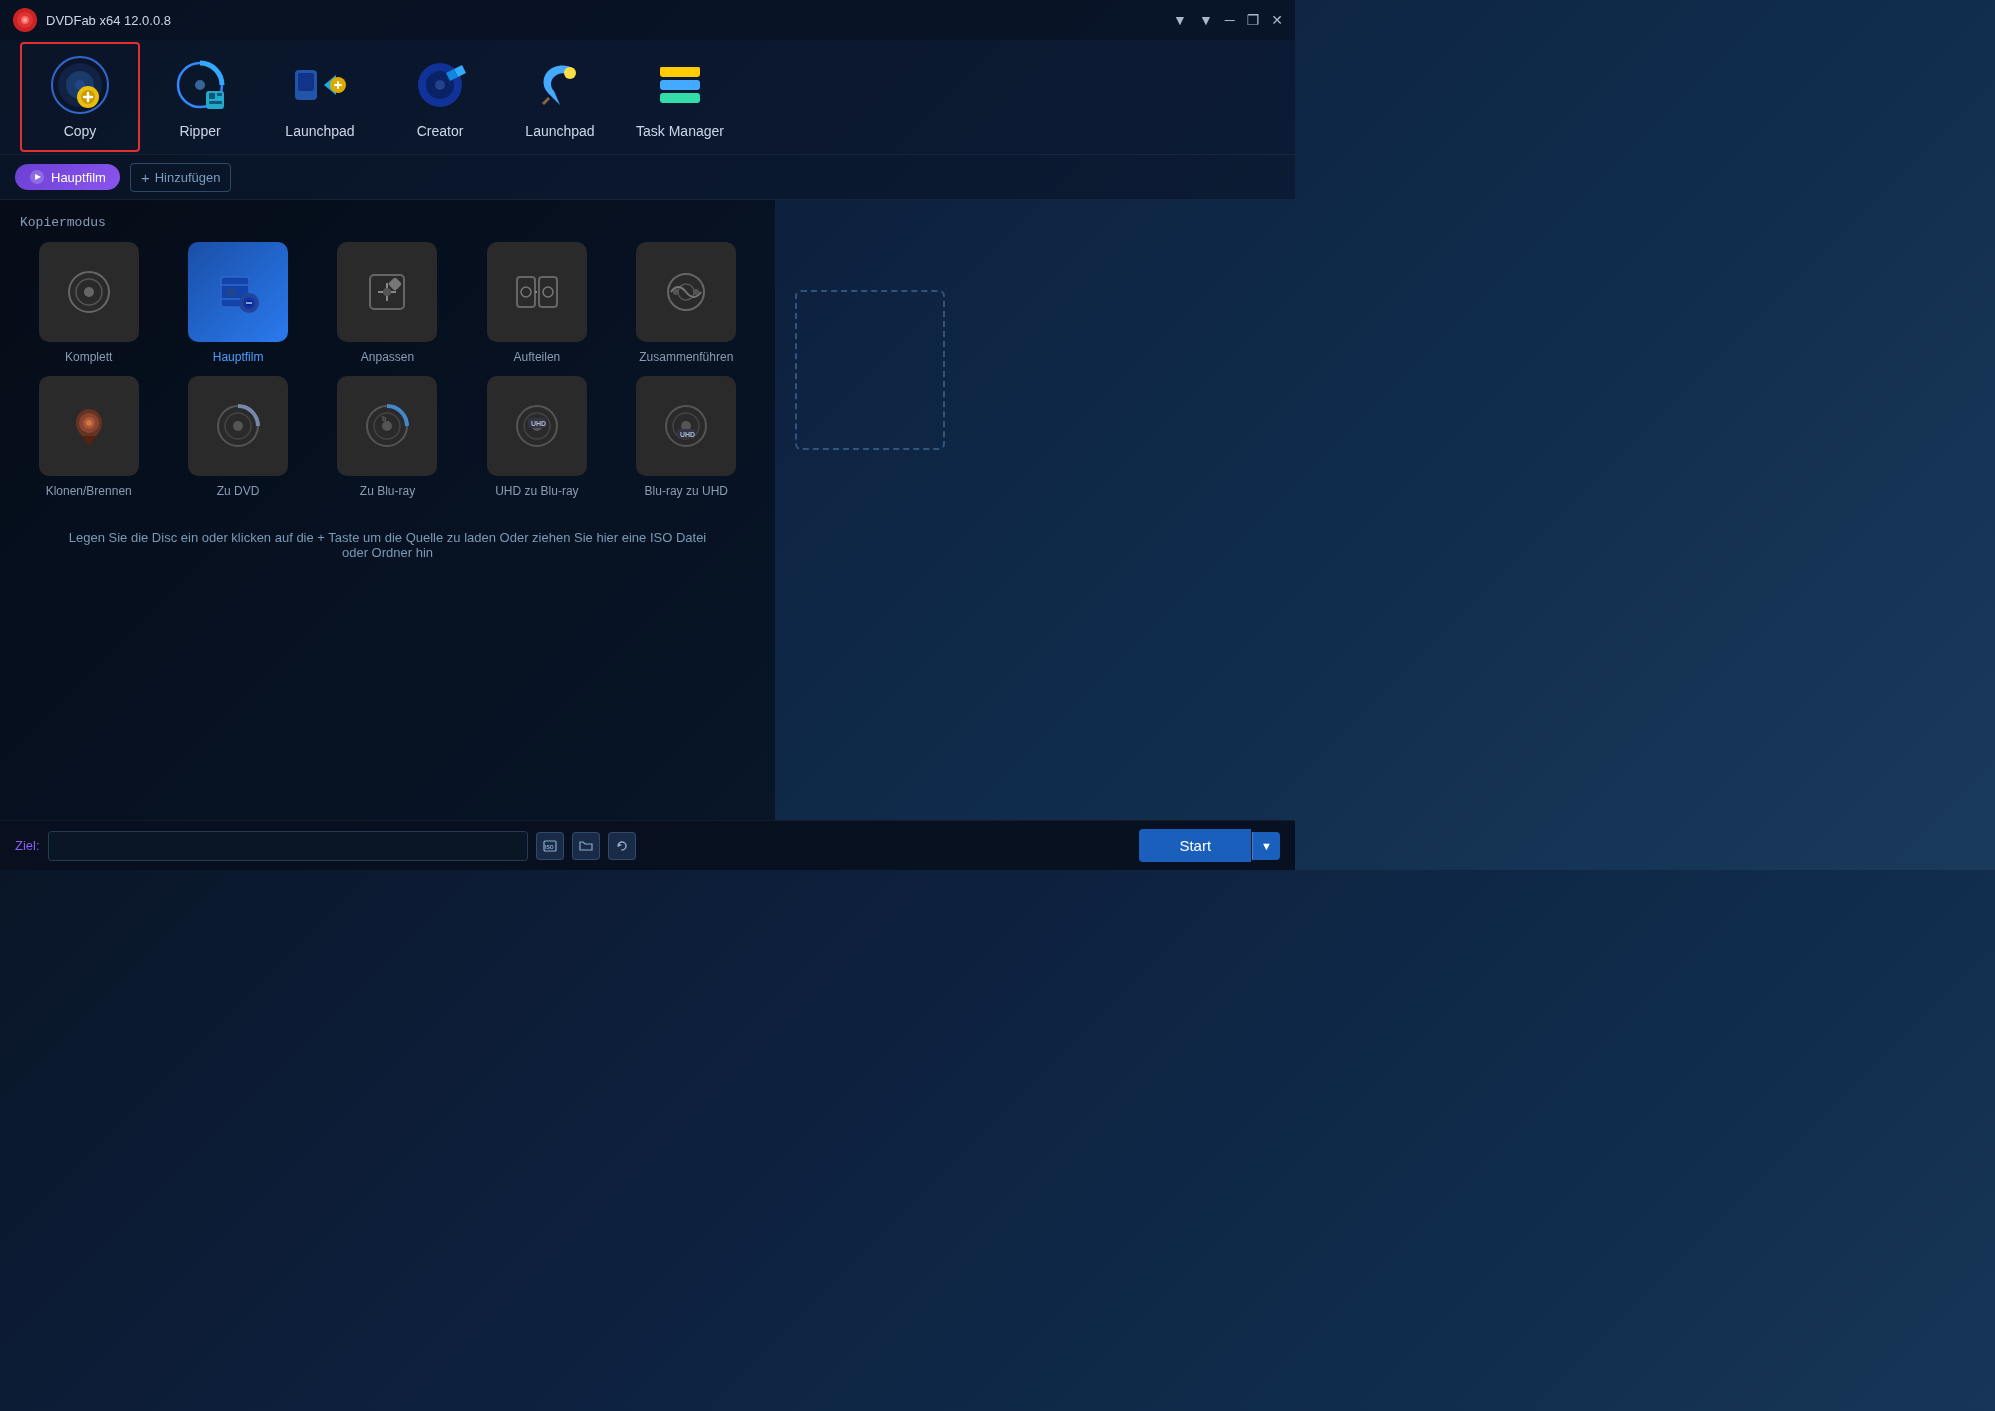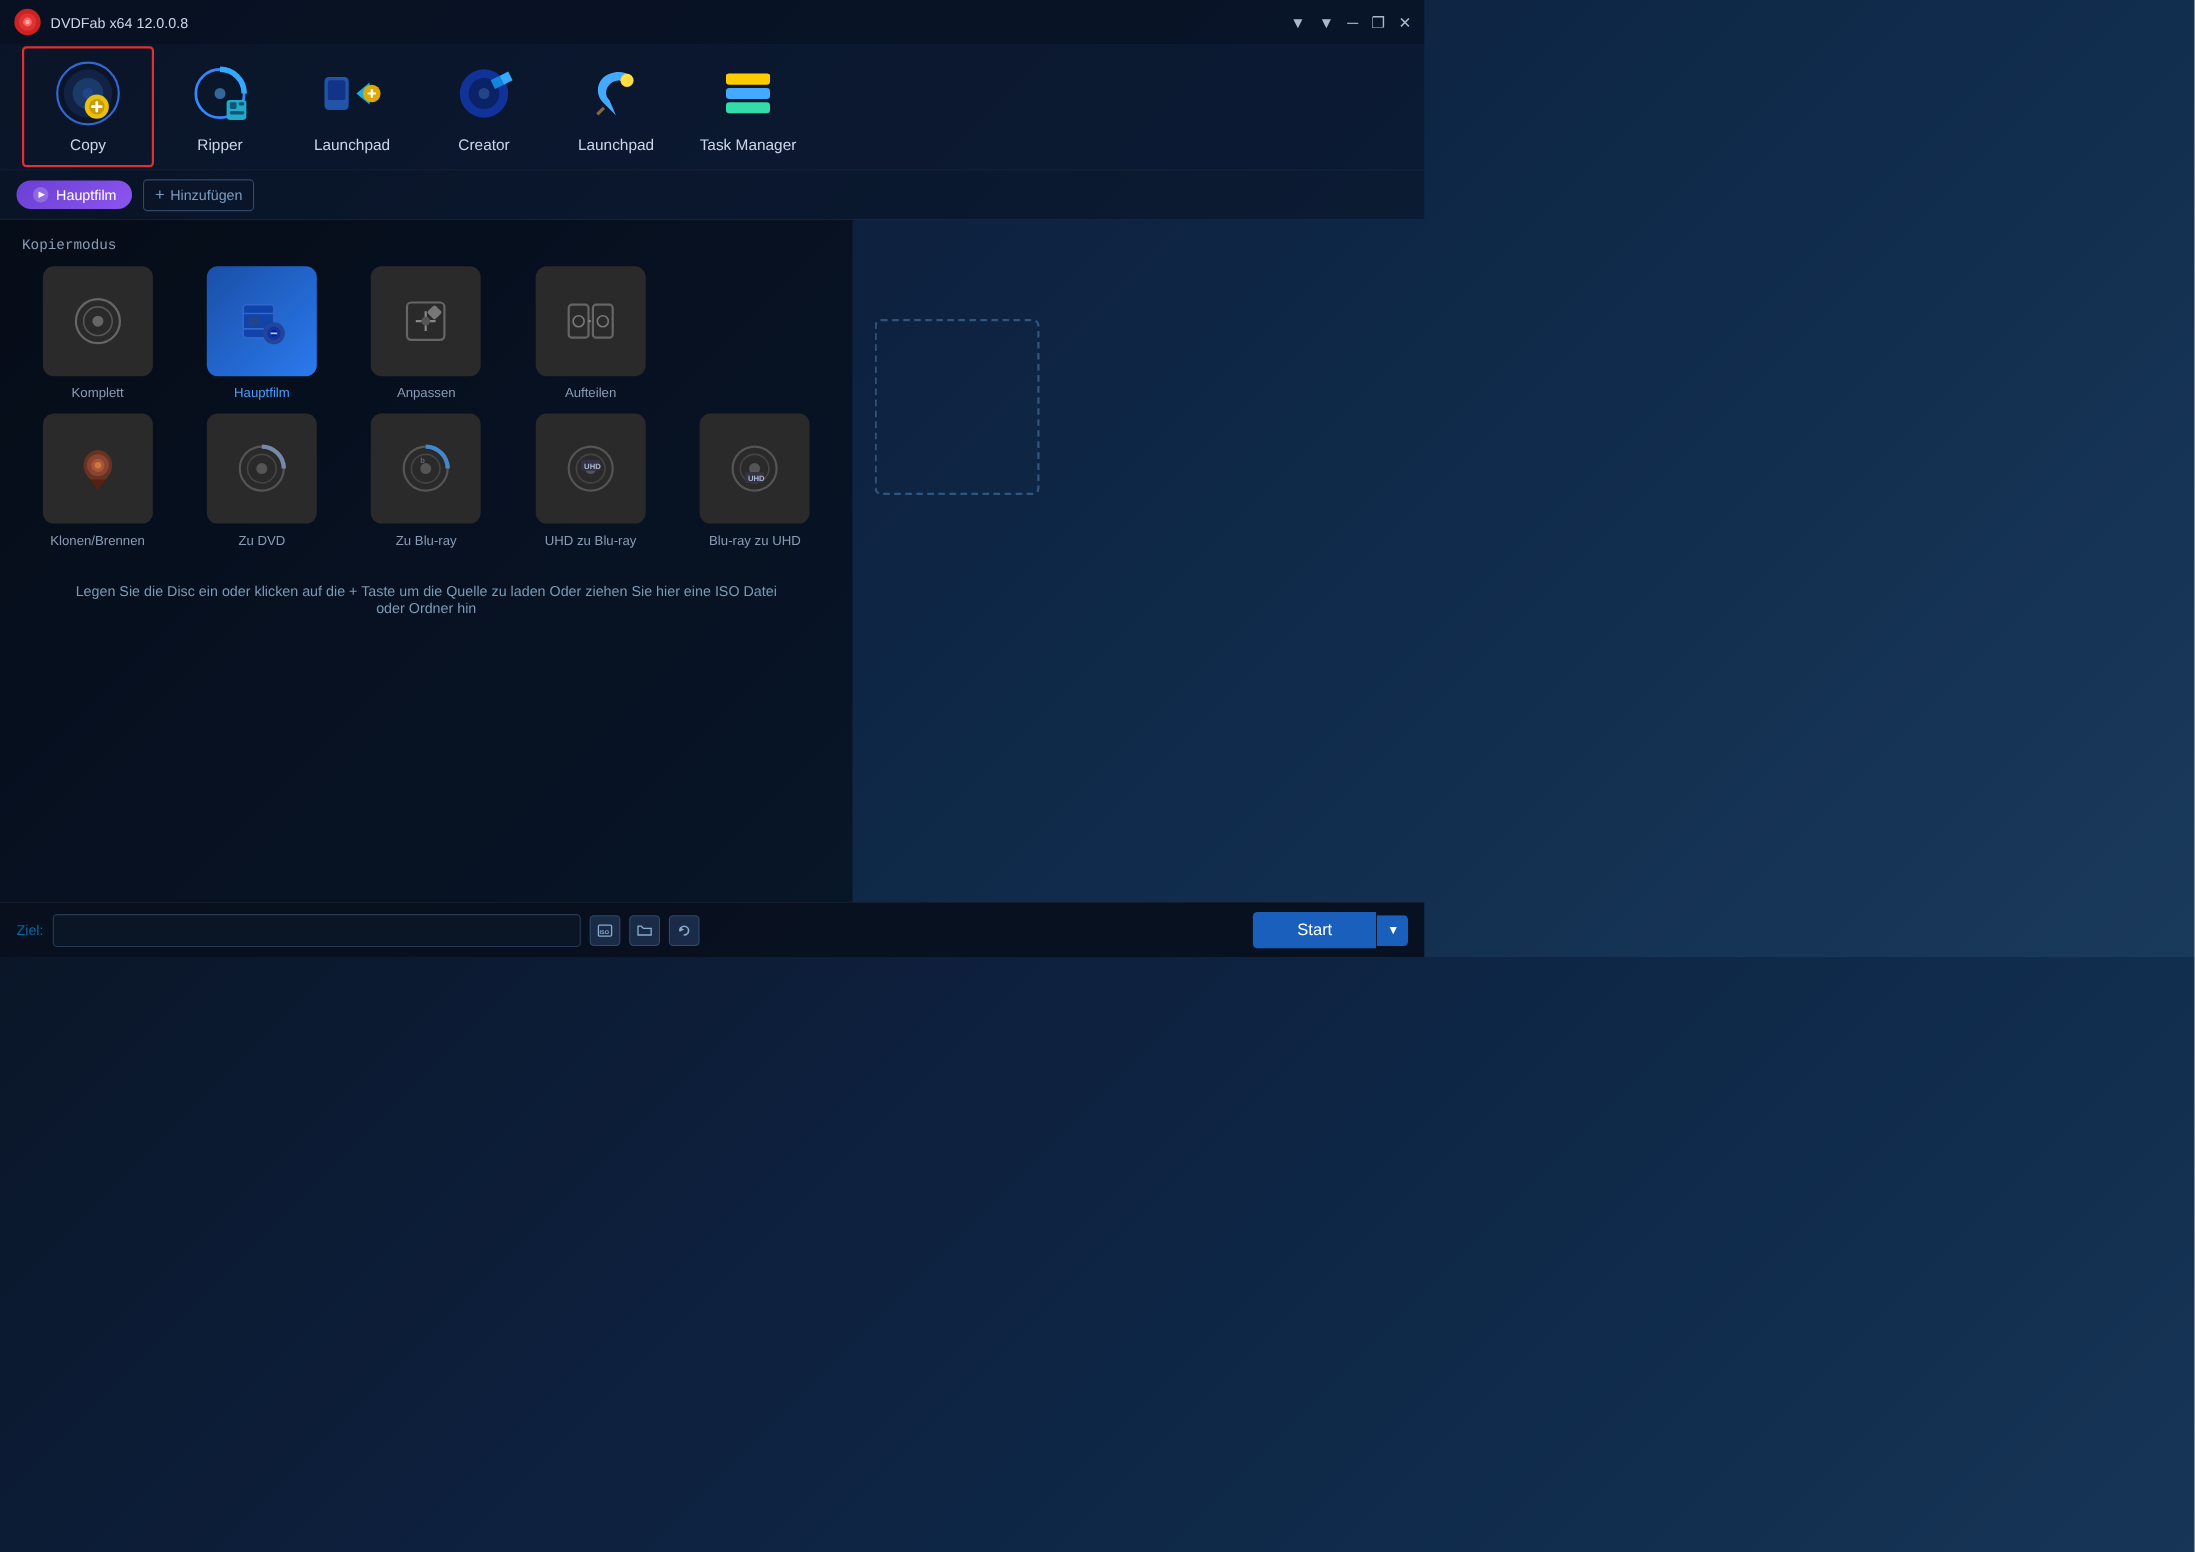--- a/index.html
+++ b/index.html
@@ -205,21 +205,21 @@
       padding: 0 15px;
       gap: 8px;
       border-top: 1px solid rgba(255,255,255,0.05);
       position: absolute;
       bottom: 0;
       left: 0;
       right: 0;
     }
     .ziel-label {
       font-size: 13px;
-      color: #0369a1;
+      color: #8b5cf6;
       white-space: nowrap;
     }
     .ziel-input {
       flex: 1;
       height: 30px;
       background: #0a1525;
       border: 1px solid rgba(100,150,200,0.3);
       border-radius: 4px;
       color: #cdd6e8;
       padding: 0 8px;
@@ -430,20 +430,32 @@
             <rect x="5" y="10" width="18" height="30" rx="3" fill="none" stroke="#666" stroke-width="2"></rect>
             <rect x="27" y="10" width="18" height="30" rx="3" fill="none" stroke="#666" stroke-width="2"></rect>
             <circle cx="14" cy="25" r="5" fill="none" stroke="#777" stroke-width="1.5"></circle>
             <circle cx="36" cy="25" r="5" fill="none" stroke="#777" stroke-width="1.5"></circle>
             <line x1="23" y1="25" x2="27" y2="25" stroke="#888" stroke-width="2" stroke-dasharray="2,2"></line>
           </svg>
         </div>
         <span class="mode-label">Aufteilen</span>
       </div>
 
+      <div class="mode-item">
+        <div class="mode-icon-wrap">
+          <svg width="50" height="50" viewBox="0 0 50 50">
+            <circle cx="25" cy="25" r="18" fill="none" stroke="#666" stroke-width="2"></circle>
+            <circle cx="25" cy="25" r="8" fill="none" stroke="#555" stroke-width="1.5"></circle>
+            <path d="M 10,25 Q 17,15 25,25 Q 33,35 40,25" fill="none" stroke="#777" stroke-width="2"></path>
+            <circle cx="15" cy="25" r="3" fill="#555"></circle>
+            <circle cx="35" cy="25" r="3" fill="#555"></circle>
+          </svg>
+        </div>
+        <span class="mode-label">Zusammenführen</span>
+      </div>
     </div>
 
     <div class="mode-grid">
 
       <div class="mode-item">
         <div class="mode-icon-wrap">
           <svg width="50" height="50" viewBox="0 0 50 50">
             <path d="M25 8 C18 8 12 14 12 22 C12 30 18 36 25 40 C32 36 38 30 38 22 C38 14 32 8 25 8 Z" fill="#663322"></path>
             <circle cx="25" cy="22" r="10" fill="#884433"></circle>
             <circle cx="25" cy="22" r="6" fill="#aa5533"></circle>

